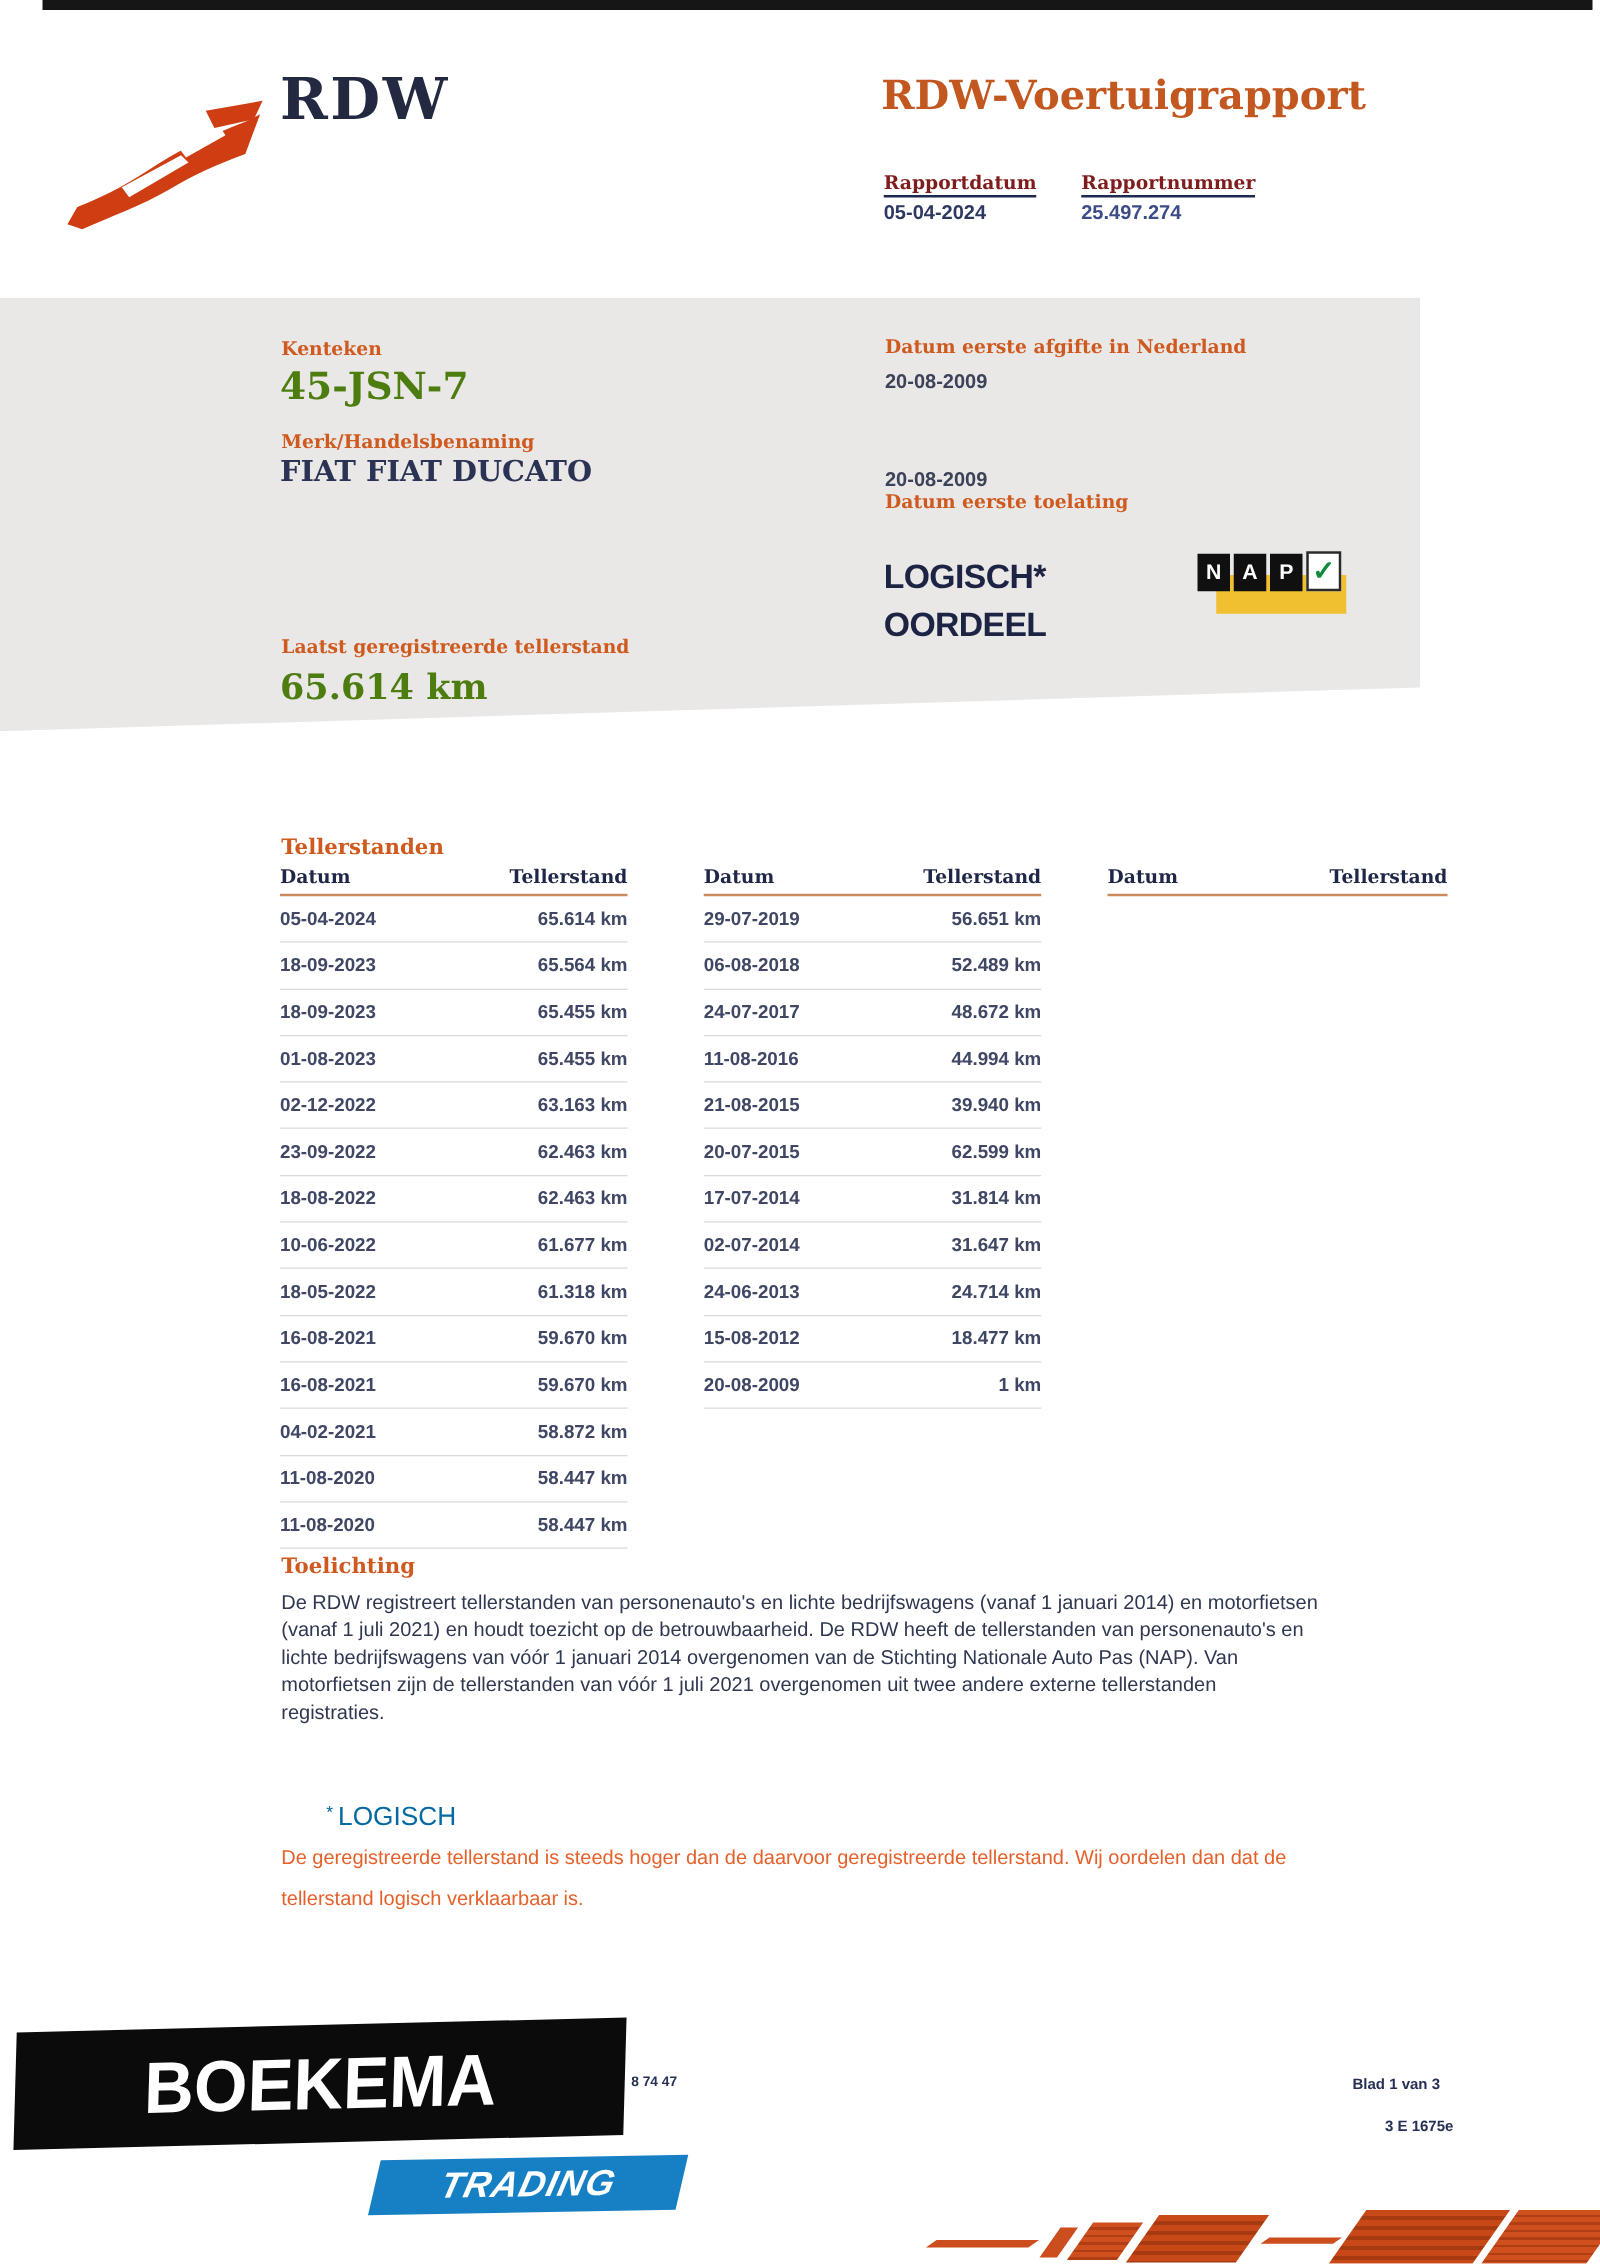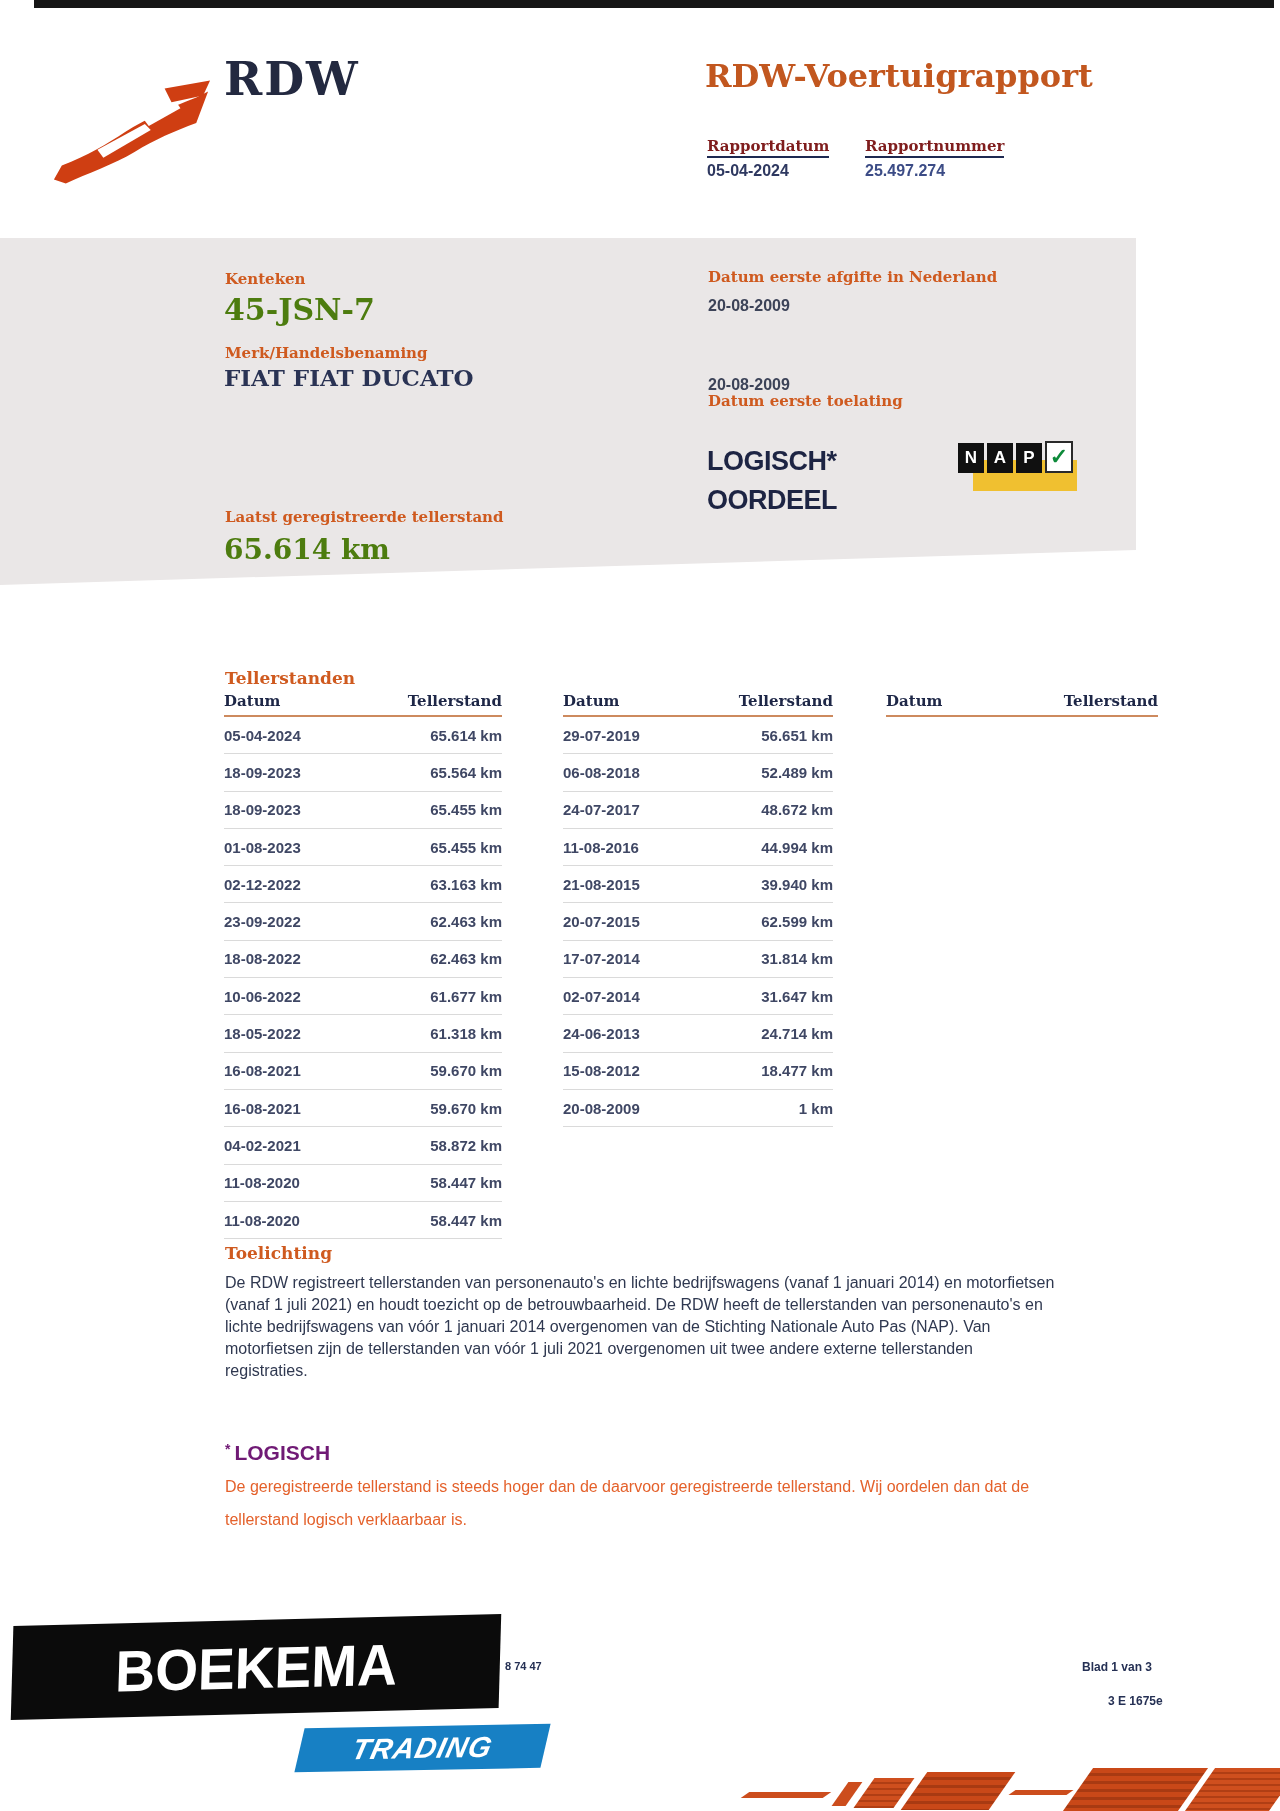--- a/index.html
+++ b/index.html
@@ -30,21 +30,21 @@
              align-items:center;justify-content:center;}
   
   .tgroup{position:absolute;top:692px;}
   .thead{display:flex;justify-content:space-between;border-bottom:2px solid #cd8a5e;
          padding-bottom:5px;font-family:"DejaVu Serif",serif;font-weight:700;font-size:15px;color:#1e2747;}
   .trow{display:flex;justify-content:space-between;align-items:center;height:36.3px;
         border-bottom:1px solid #dadada;font-size:15px;font-weight:600;color:#3f4764;}
   .section-title{font-family:"DejaVu Serif",serif;font-weight:700;font-size:17px;color:#cf5a1f;}
   .bodytext{font-size:16px;line-height:22px;color:#2f3850;}
   .orangetext{font-size:16px;line-height:33px;color:#e4612b;}
-  .logisch-h{font-size:21px;font-weight:700;color:#701a75;}
+  .logisch-h{font-size:21px;font-weight:400;color:#0369a1;margin-left:36px;}
   .logisch-h .star{font-size:14px;vertical-align:6px;margin-right:4px;}
   .foot-small{font-size:12px;font-weight:700;color:#253054;}
   
   .boekema-black{left:12px;top:1620px;width:488px;height:94px;background:#0b0b0b;
                  transform:rotate(-1.4deg) skewX(-3deg);display:flex;align-items:center;justify-content:center;}
   .boekema-black span{color:#ffffff;font-weight:800;font-size:58px;letter-spacing:0px;
                       transform:scaleX(0.95);font-family:"Liberation Sans",sans-serif;}
   .trading-blue{left:300px;top:1726px;width:245px;height:44px;background:#1780c4;
                 transform:skewX(-14deg) rotate(-1deg);display:flex;align-items:center;justify-content:center;}
   .trading-blue span{color:#ffffff;font-weight:800;font-style:italic;font-size:29px;

